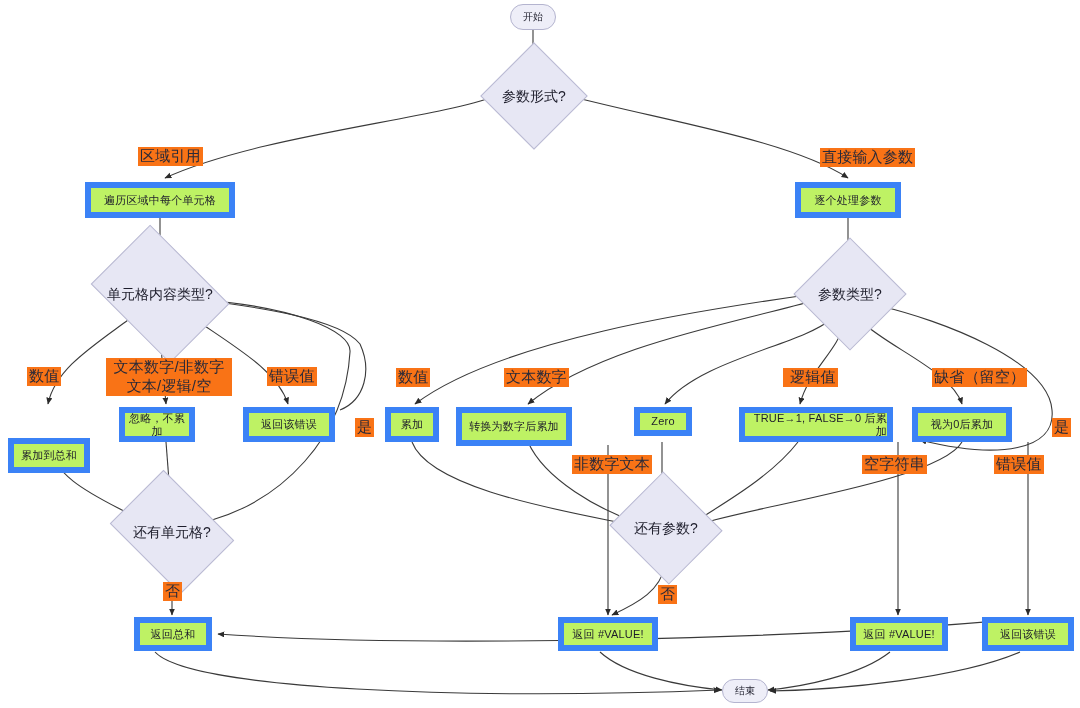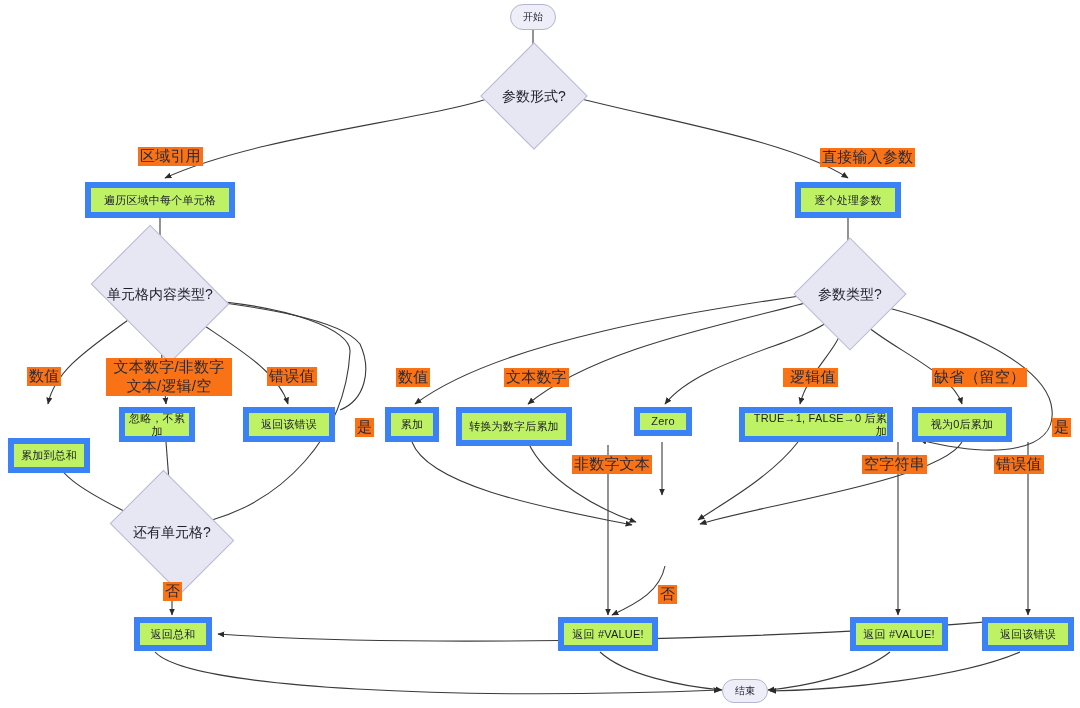--- a/index.html
+++ b/index.html
@@ -240,20 +240,24 @@
   </div>
 
   <div class="node node-box" style="left:912px; top:407px; width:100px; height:35px;">
     <span>视为0后累加</span>
   </div>
 
   <div class="edge-label" style="left:572px; top:455px;">非数字文本</div>
   <div class="edge-label" style="left:862px; top:455px;">空字符串</div>
   <div class="edge-label" style="left:994px; top:455px;">错误值</div>
 
+  <div class="node node-diamond" style="left:624px; top:490px; width:84px; height:76px;">
+    <div class="diamond-shape"></div>
+    <span class="diamond-label">还有参数?</span>
+  </div>
 
   <div class="edge-label" style="left:658px; top:585px;">否</div>
 
   <div class="node node-box" style="left:558px; top:617px; width:100px; height:34px;">
     <span>返回 #VALUE!</span>
   </div>
 
   <div class="node node-box" style="left:850px; top:617px; width:98px; height:34px;">
     <span>返回 #VALUE!</span>
   </div>

